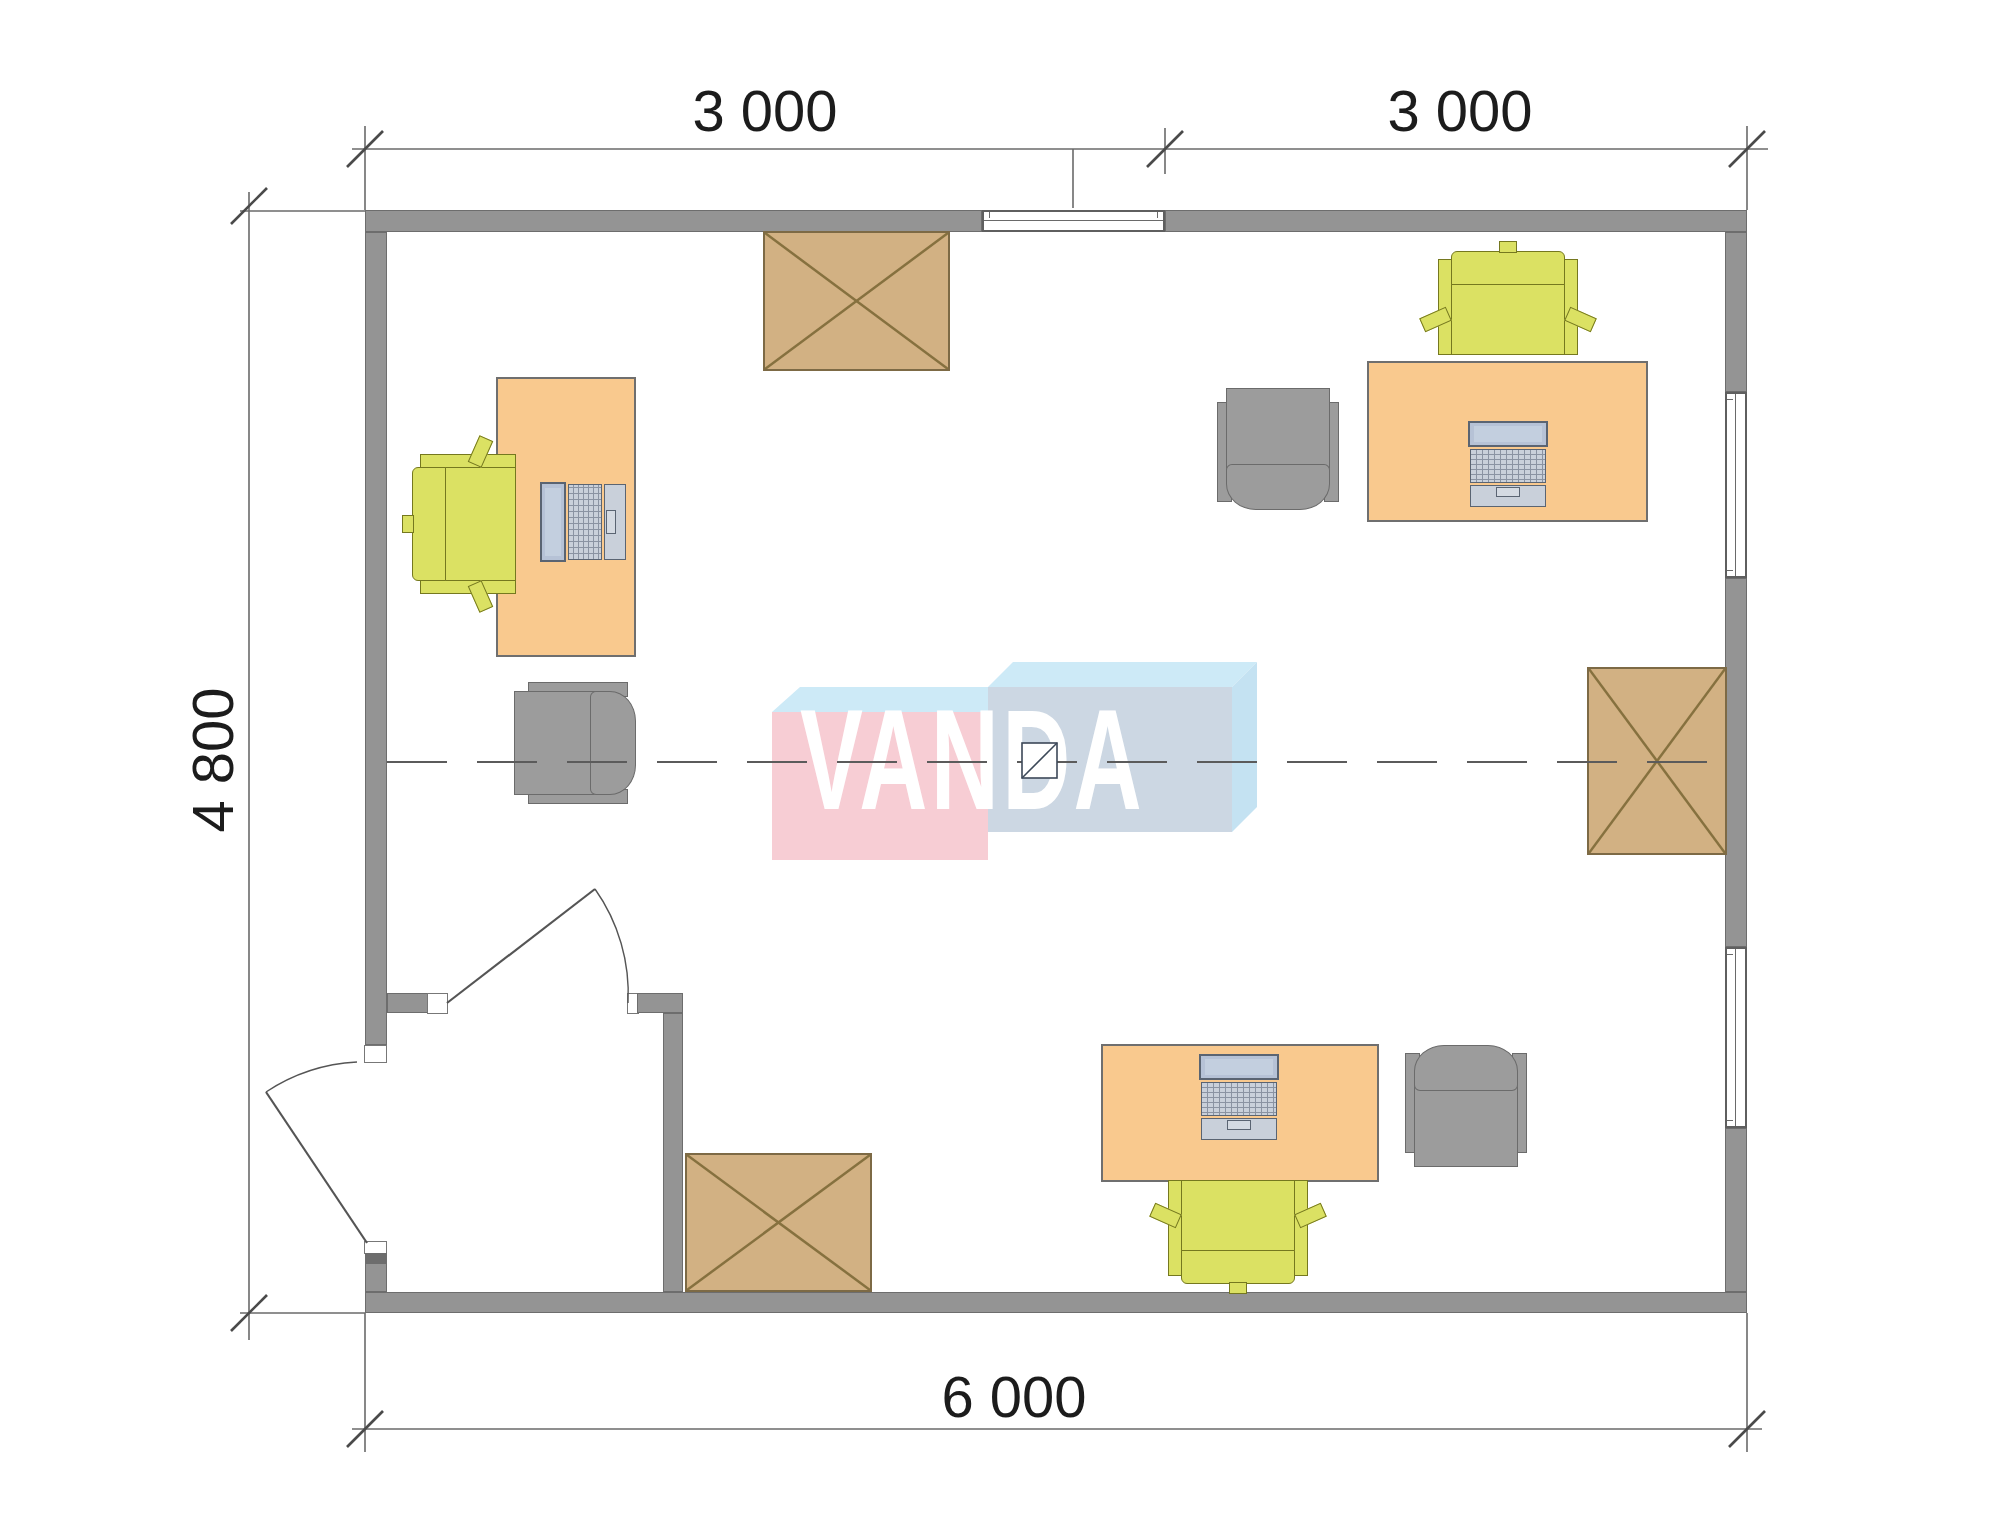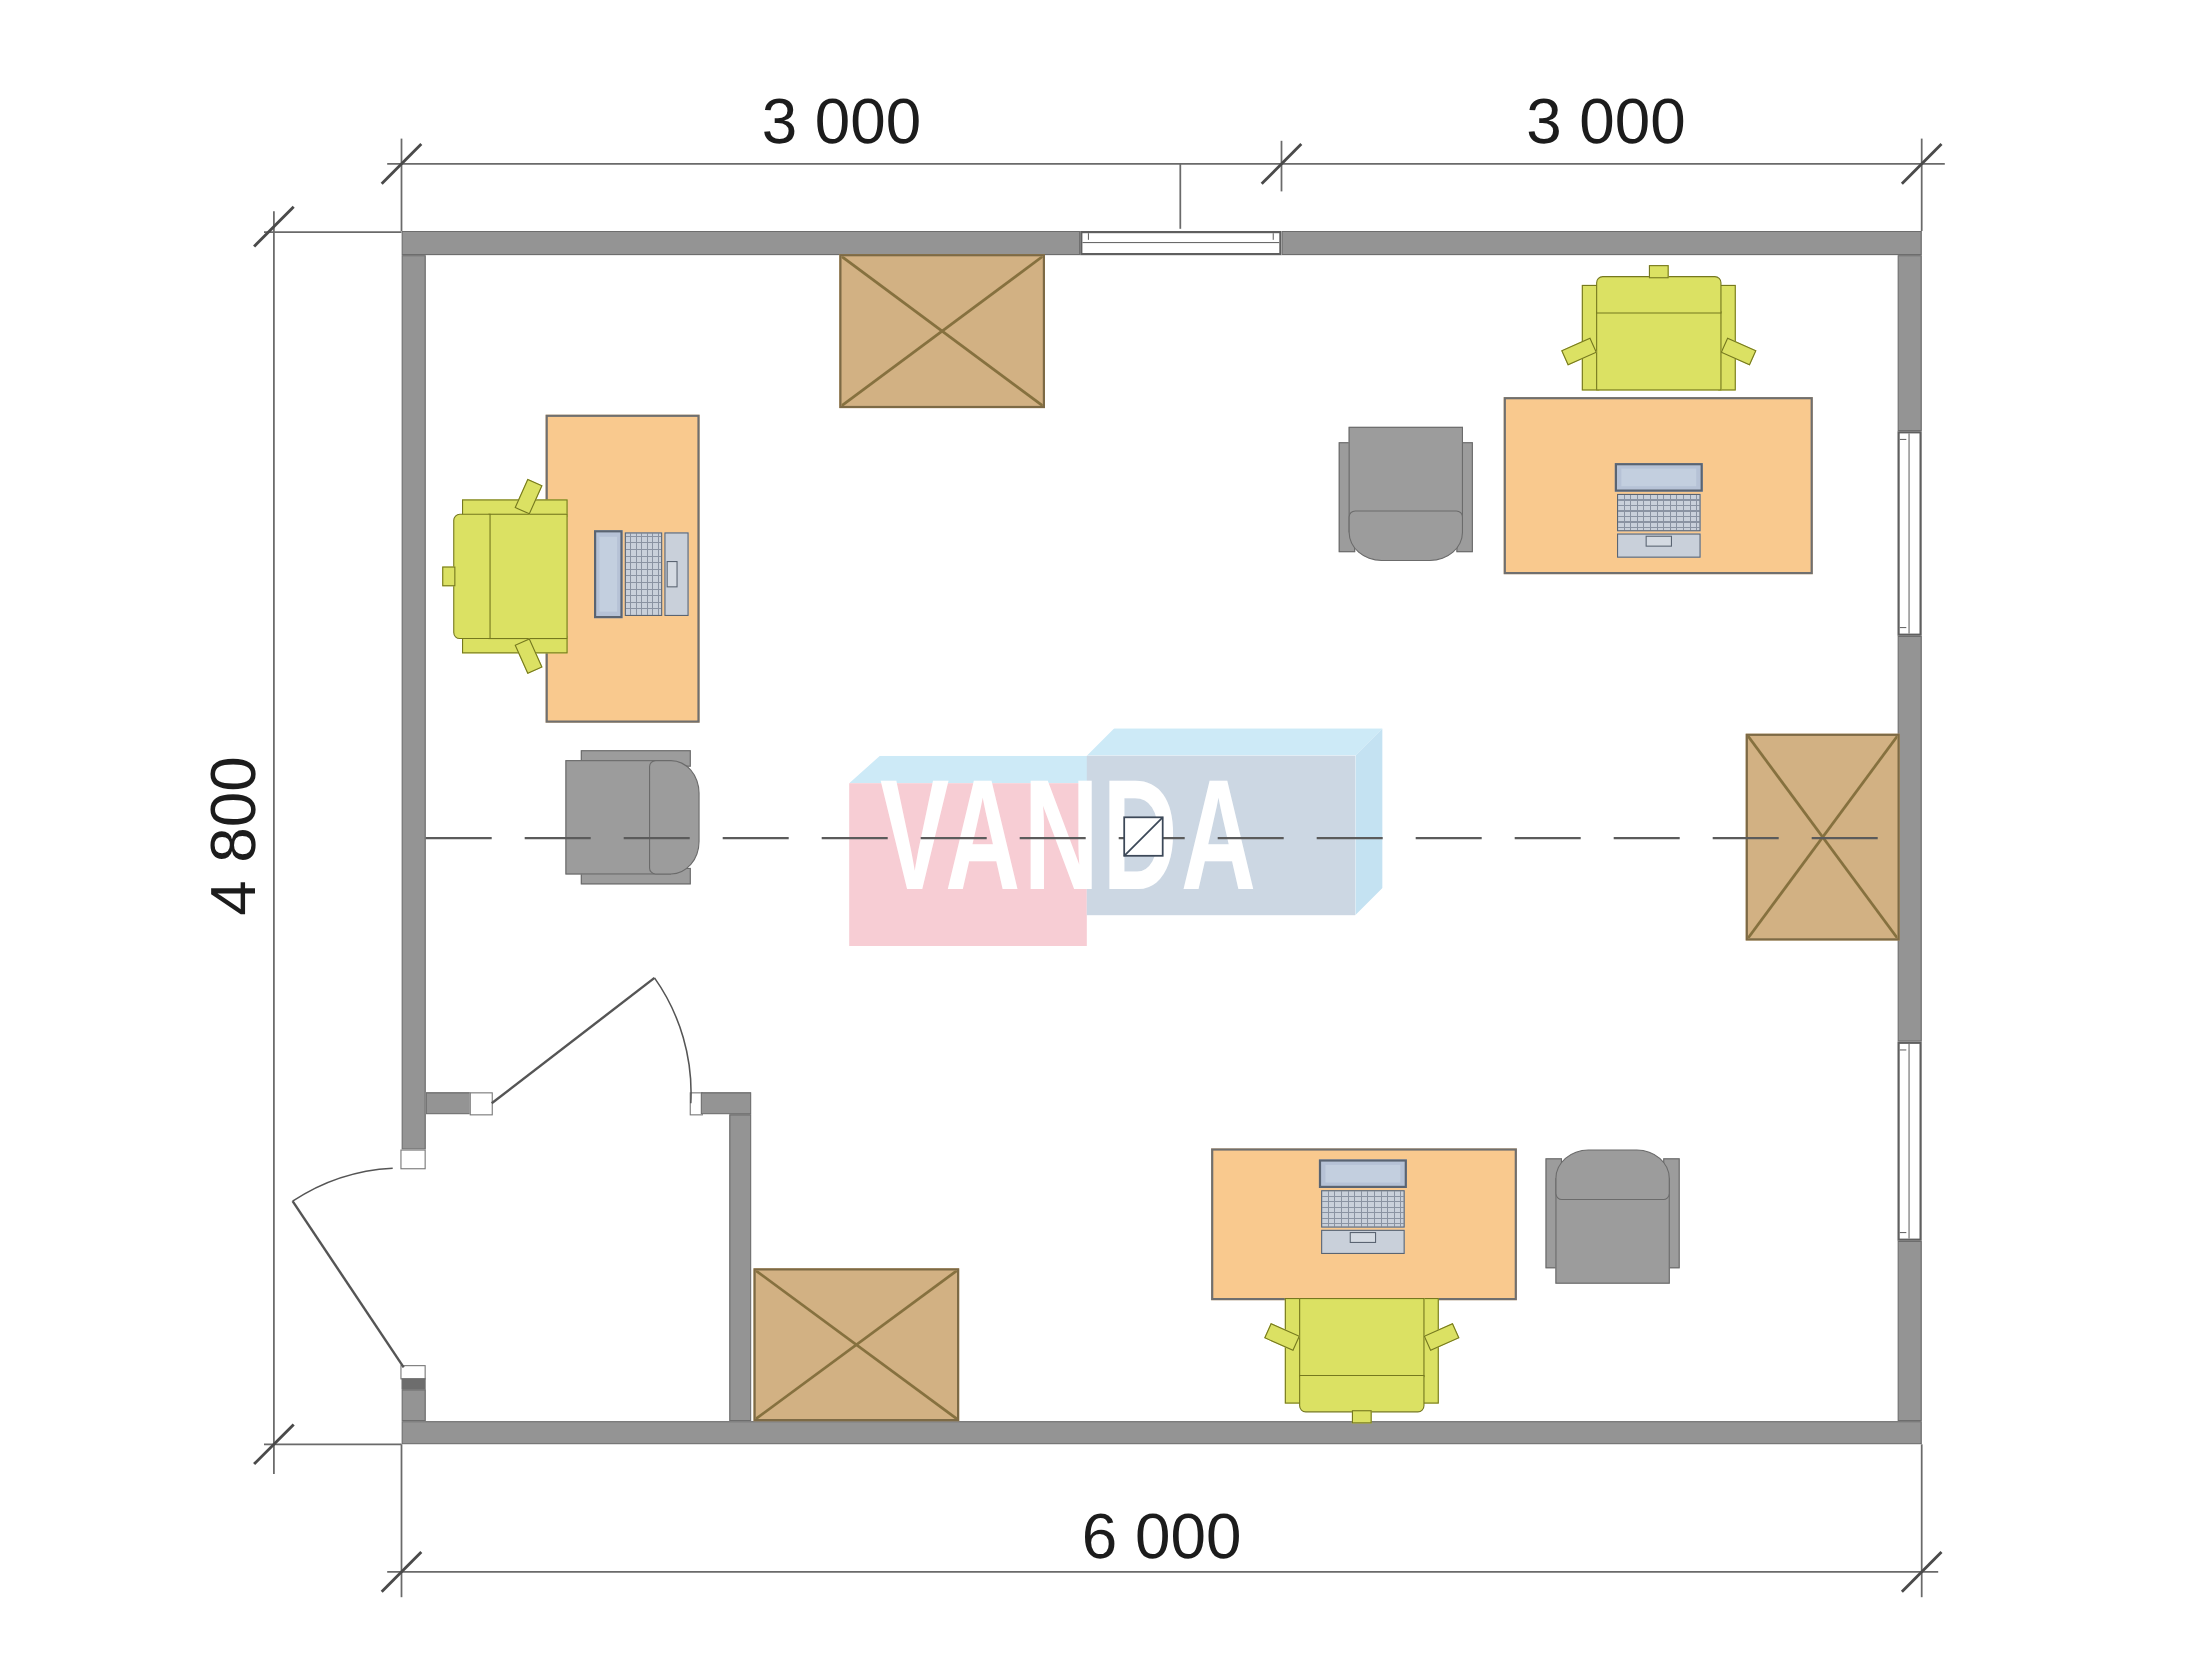--- a/index.html
+++ b/index.html
@@ -220,21 +220,21 @@
   <div class="gchair" style="left:514px;top:682px;transform:rotate(90deg);">
     <div class="armL"></div>
       <div class="armR"></div>
       <div class="gseat"></div>
       <div class="gback"></div>
   </div>
 
   <div class="dimtext" style="left:655px;top:82px;">3 000</div>
   <div class="dimtext" style="left:1350px;top:82px;">3 000</div>
   <div class="dimtext vert" style="left:103px;top:731px;">4 800</div>
-  <div class="dimtext" style="left:946px;top:1368px;">6 000</div>
+  <div class="dimtext" style="left:904px;top:1368px;">6 000</div>
 
   <svg class="overlay" width="2000" height="1520" viewBox="0 0 2000 1520">
 
     <g stroke="#6a6a6a" stroke-width="1.6" fill="none">
       <path d="M352 149 H1768"></path>
       <path d="M249 192 V1340"></path>
       <path d="M352 1429 H1762"></path>
 
       <path d="M365 126 V210"></path>
       <path d="M1165 128 V174"></path>

